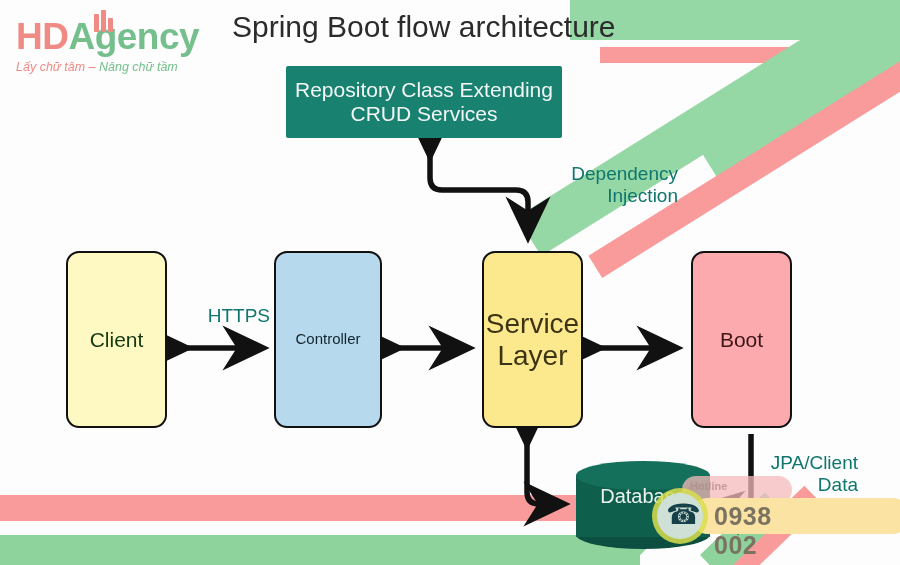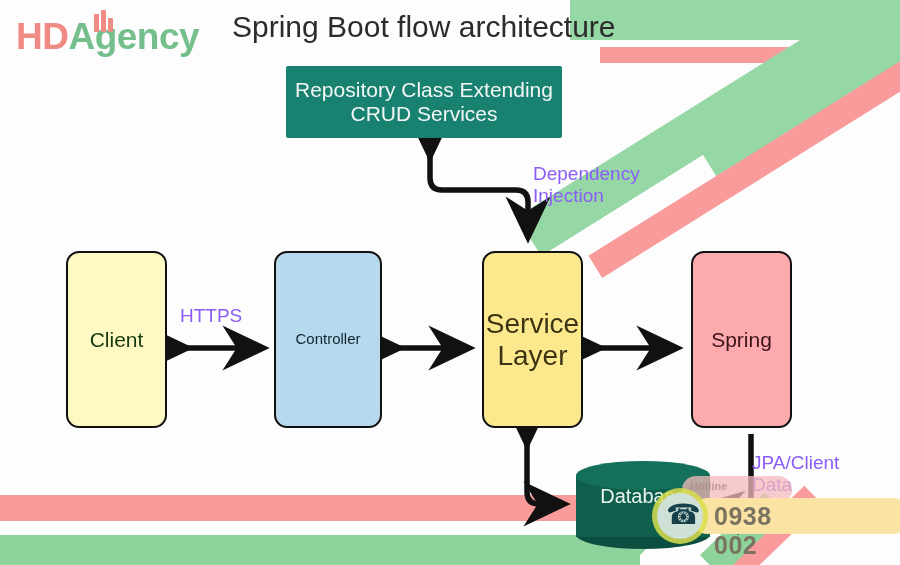--- a/index.html
+++ b/index.html
@@ -75,21 +75,21 @@
   #db{position:absolute;left:576px;top:461px;width:134px;height:88px;}
   .db-body{position:absolute;left:0;top:14px;width:134px;height:62px;background:#0f5f4d;}
   .db-top{position:absolute;left:0;top:0;width:134px;height:29px;border-radius:50%;
     background:#14705b;}
   .db-bot{position:absolute;left:0;bottom:0;width:134px;height:29px;border-radius:50%;
     background:#0c4f40;}
   .db-label{position:absolute;left:0;top:24px;width:134px;text-align:center;
     color:#e9f2ef;font-size:20px;}
 
   
-  .elabel{position:absolute;color:#8b5cf6;font-size:19px;text-align:left;line-height:1.15;}
+  .elabel{position:absolute;color:#0f766e;font-size:19px;text-align:right;line-height:1.15;}
   #lbl-https{left:180px;top:305px;width:90px;}
   #lbl-request{left:177px;top:355px;width:96px;}
   #lbl-di{left:533px;top:163px;width:145px;}
   #lbl-jpa{left:752px;top:452px;width:106px;}
 
   
   #arrows{position:absolute;left:0;top:0;width:900px;height:565px;}
 
   
   #hotline{position:absolute;left:652px;top:494px;height:40px;}
@@ -127,20 +127,23 @@
 
   <div id="logo">
     <div class="logo-main">
       <span class="logo-hd">HD</span><span class="logo-ag">Agency</span>
       <span class="logo-mark">
         <i class="lm1"></i>
           <i class="lm2"></i>
           <i class="lm3"></i>
       </span>
     </div>
+    <div class="logo-tag">
+      <span class="t1">Lấy chữ tâm – </span><span class="t2">Nâng chữ tầm</span>
+    </div>
   </div>
 
   <div id="title">Spring Boot flow architecture</div>
 
   <svg id="arrows" viewBox="0 0 900 565">
     <defs>
       <marker id="ah" markerWidth="9" markerHeight="9" refX="7.2" refY="4.5" orient="auto">
         <path d="M0,0.4 L8.6,4.5 L0,8.6 L2.6,4.5 Z" fill="#111"></path>
       </marker>
     </defs>
@@ -157,21 +160,21 @@
       <path d="M527,443 L527,492 Q527,504 539,504 L563,504" marker-start="url(#ah)" marker-end="url(#ah)"></path>
 
       <path d="M751,434 L751,497 Q751,512 736,512 L703,507" marker-end="url(#ah)"></path>
     </g>
   </svg>
 
   <div id="repo" class="node">Repository Class Extending CRUD Services</div>
   <div id="client" class="node">Client</div>
   <div id="controller" class="node">Controller</div>
   <div id="service" class="node">Service Layer</div>
-  <div id="model" class="node">Spring</div>
+  <div id="model" class="node">Boot</div>
 
   <div id="db">
     <div class="db-bot"></div>
     <div class="db-body"></div>
     <div class="db-top"></div>
     <div class="db-label">Database</div>
   </div>
 
   <div id="lbl-https" class="elabel">HTTPS</div>
   <div id="lbl-di" class="elabel">Dependency Injection</div>

